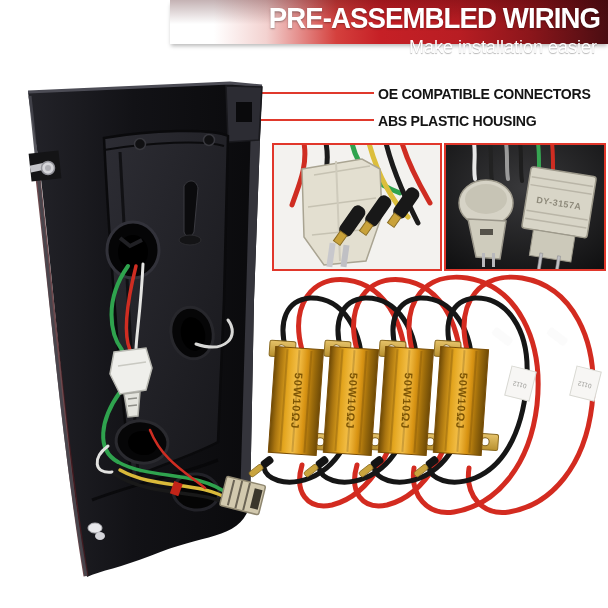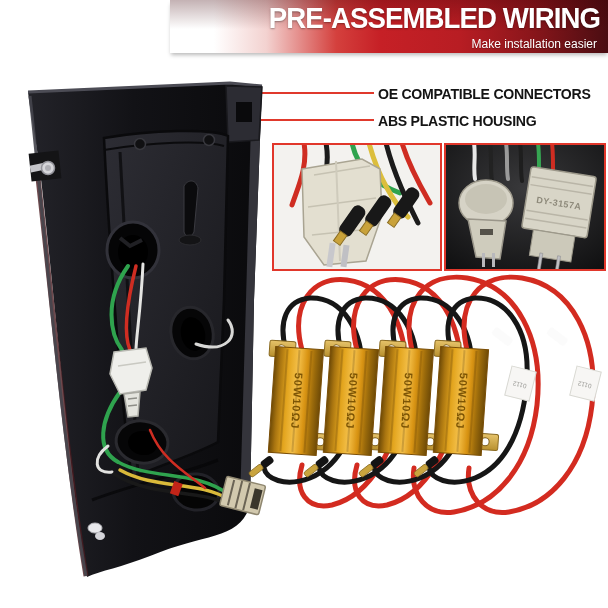--- a/index.html
+++ b/index.html
@@ -1,28 +1,28 @@
 <!DOCTYPE html>
 <html><head>
 <meta charset="utf-8">
 <style>
   html,body{margin:0;padding:0;background:#fff;}
   .stage{position:relative;width:608px;height:608px;background:#ffffff;overflow:hidden;
          font-family:"Liberation Sans", sans-serif;}
 
   
-  .banner{position:absolute;left:170px;top:0;width:438px;height:53px;
+  .banner{position:absolute;left:170px;top:0;width:438px;height:44px;
     background:linear-gradient(90deg,#ffffff 0%,#ffffff 10%,#f3d2d0 22%,#d4403d 38%,#c62026 48%,#b81d23 66%,#8c161b 82%,#4a0d12 100%);
     box-shadow:0 3px 4px -1px rgba(0,0,0,.28);}
   .banner::before{content:"";position:absolute;inset:0;
     background:linear-gradient(180deg,rgba(60,0,6,.30),rgba(60,0,6,0) 55%);}
   .banner-title{position:absolute;right:8px;top:1px;font-size:30px;font-weight:bold;color:#fff;
     letter-spacing:-1px;white-space:nowrap;transform:scaleX(.92);transform-origin:right center;
     text-shadow:0 1px 2px rgba(0,0,0,.35);}
-  .banner-sub{position:absolute;right:11px;top:37px;font-size:12px;color:#fff;white-space:nowrap;
+  .banner-sub{position:absolute;right:11px;top:37px;font-size:18px;color:#fff;white-space:nowrap;
     text-shadow:0 1px 1px rgba(0,0,0,.3);}
 
   
   .callout-label{position:absolute;left:378px;font-size:15px;font-weight:bold;color:#141414;
     letter-spacing:-.3px;white-space:nowrap;transform:scaleX(.94);transform-origin:left center;}
   .cl1{top:85px;} .cl2{top:112px;}
   .rline{position:absolute;background:#e0392c;}
   .dot{position:absolute;width:11px;height:11px;border-radius:50%;
     background:radial-gradient(circle at 35% 30%,#ff7a62,#d21408 60%,#8c0a04);
     border:1px solid rgba(45,0,0,.55);box-shadow:0 0 0 1px rgba(255,255,255,.35);}

